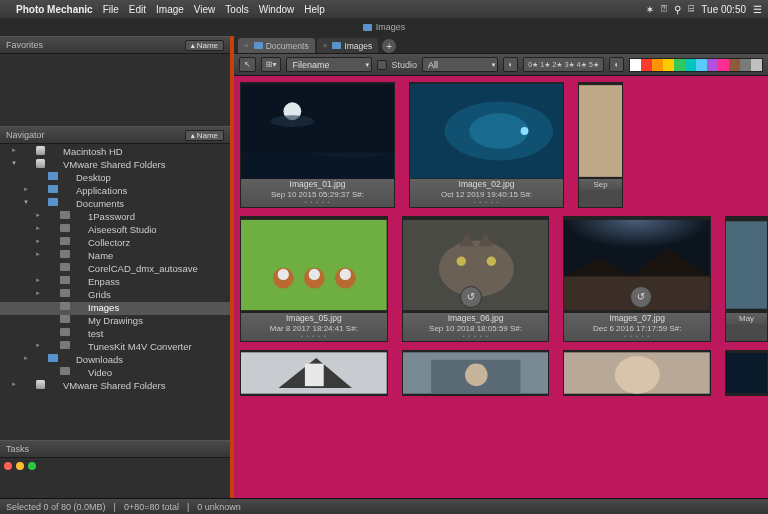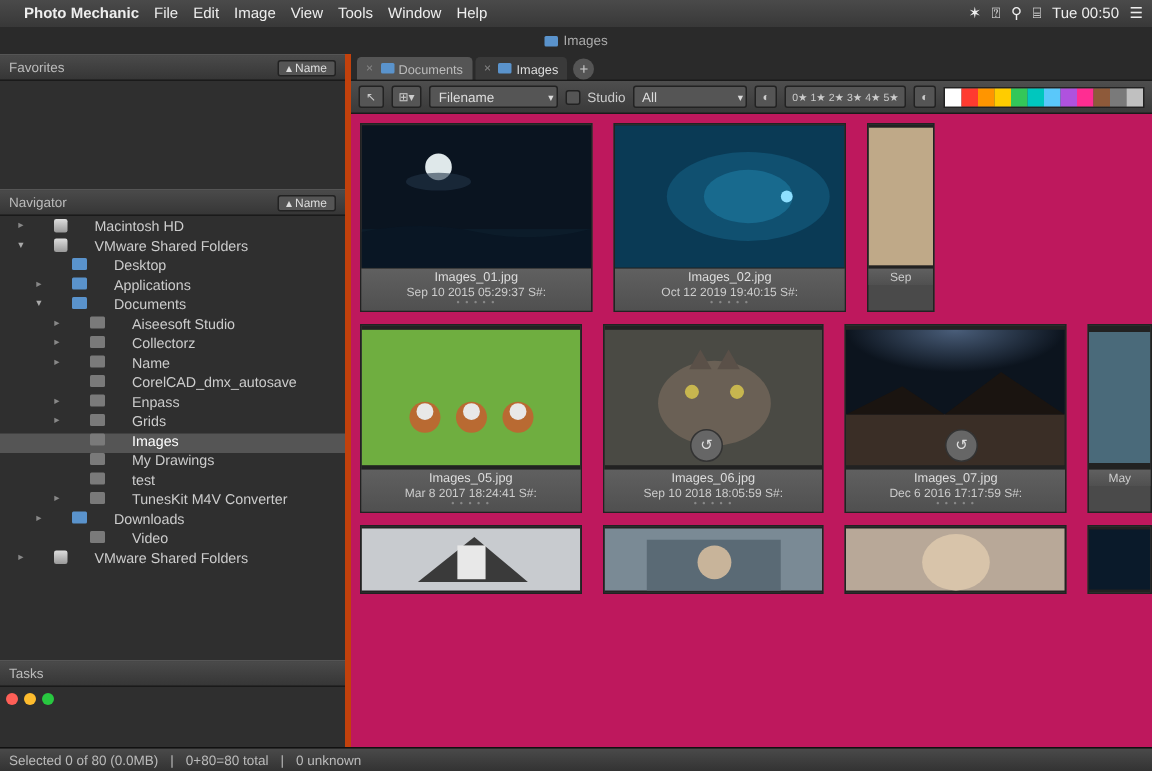--- a/index.html
+++ b/index.html
@@ -122,20 +122,25 @@
           <span>Applications</span>
         </div>
       <div class="tree-item lvl2 open">
           <span class="tri">▾</span>
           <span class="ico-folder"></span>
           <span>Documents</span>
         </div>
       <div class="tree-item lvl3">
           <span class="tri">▸</span>
           <span class="ico-folder g"></span>
+          <span>1Password</span>
+        </div>
+      <div class="tree-item lvl3">
+          <span class="tri">▸</span>
+          <span class="ico-folder g"></span>
           <span>Aiseesoft Studio</span>
         </div>
       <div class="tree-item lvl3">
           <span class="tri">▸</span>
           <span class="ico-folder g"></span>
           <span>Collectorz</span>
         </div>
       <div class="tree-item lvl3">
           <span class="tri">▸</span>
           <span class="ico-folder g"></span>

